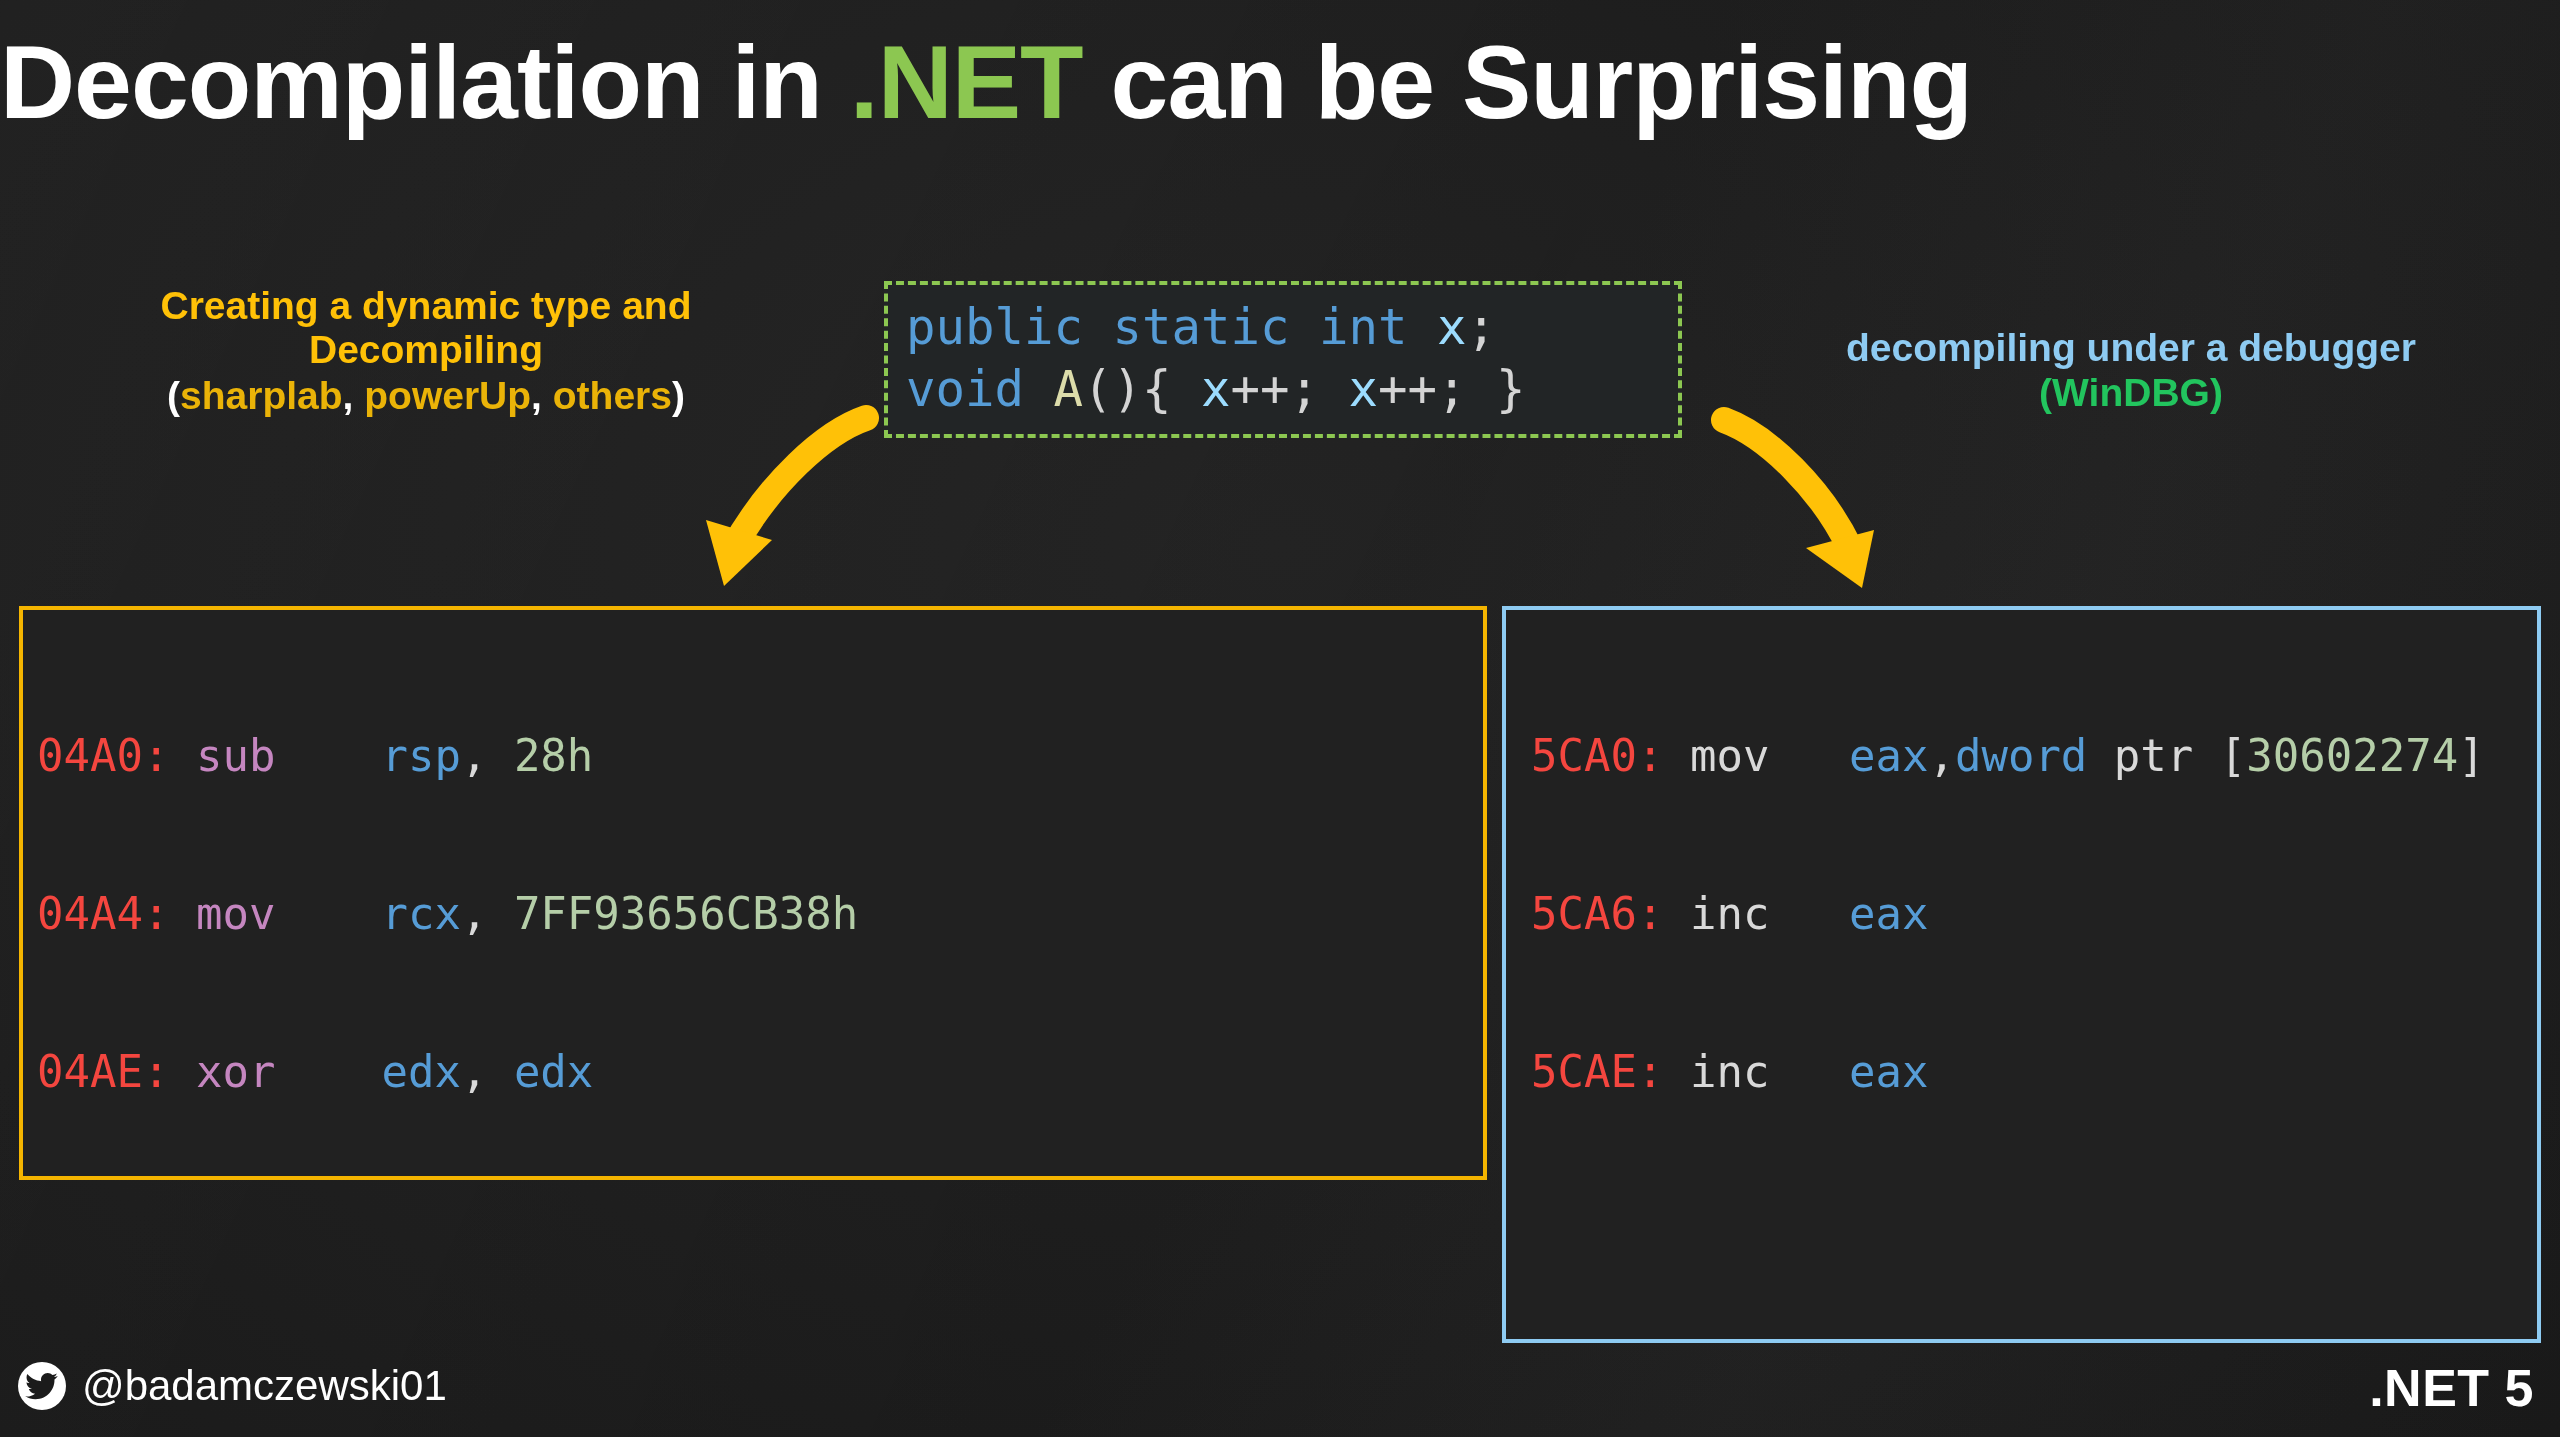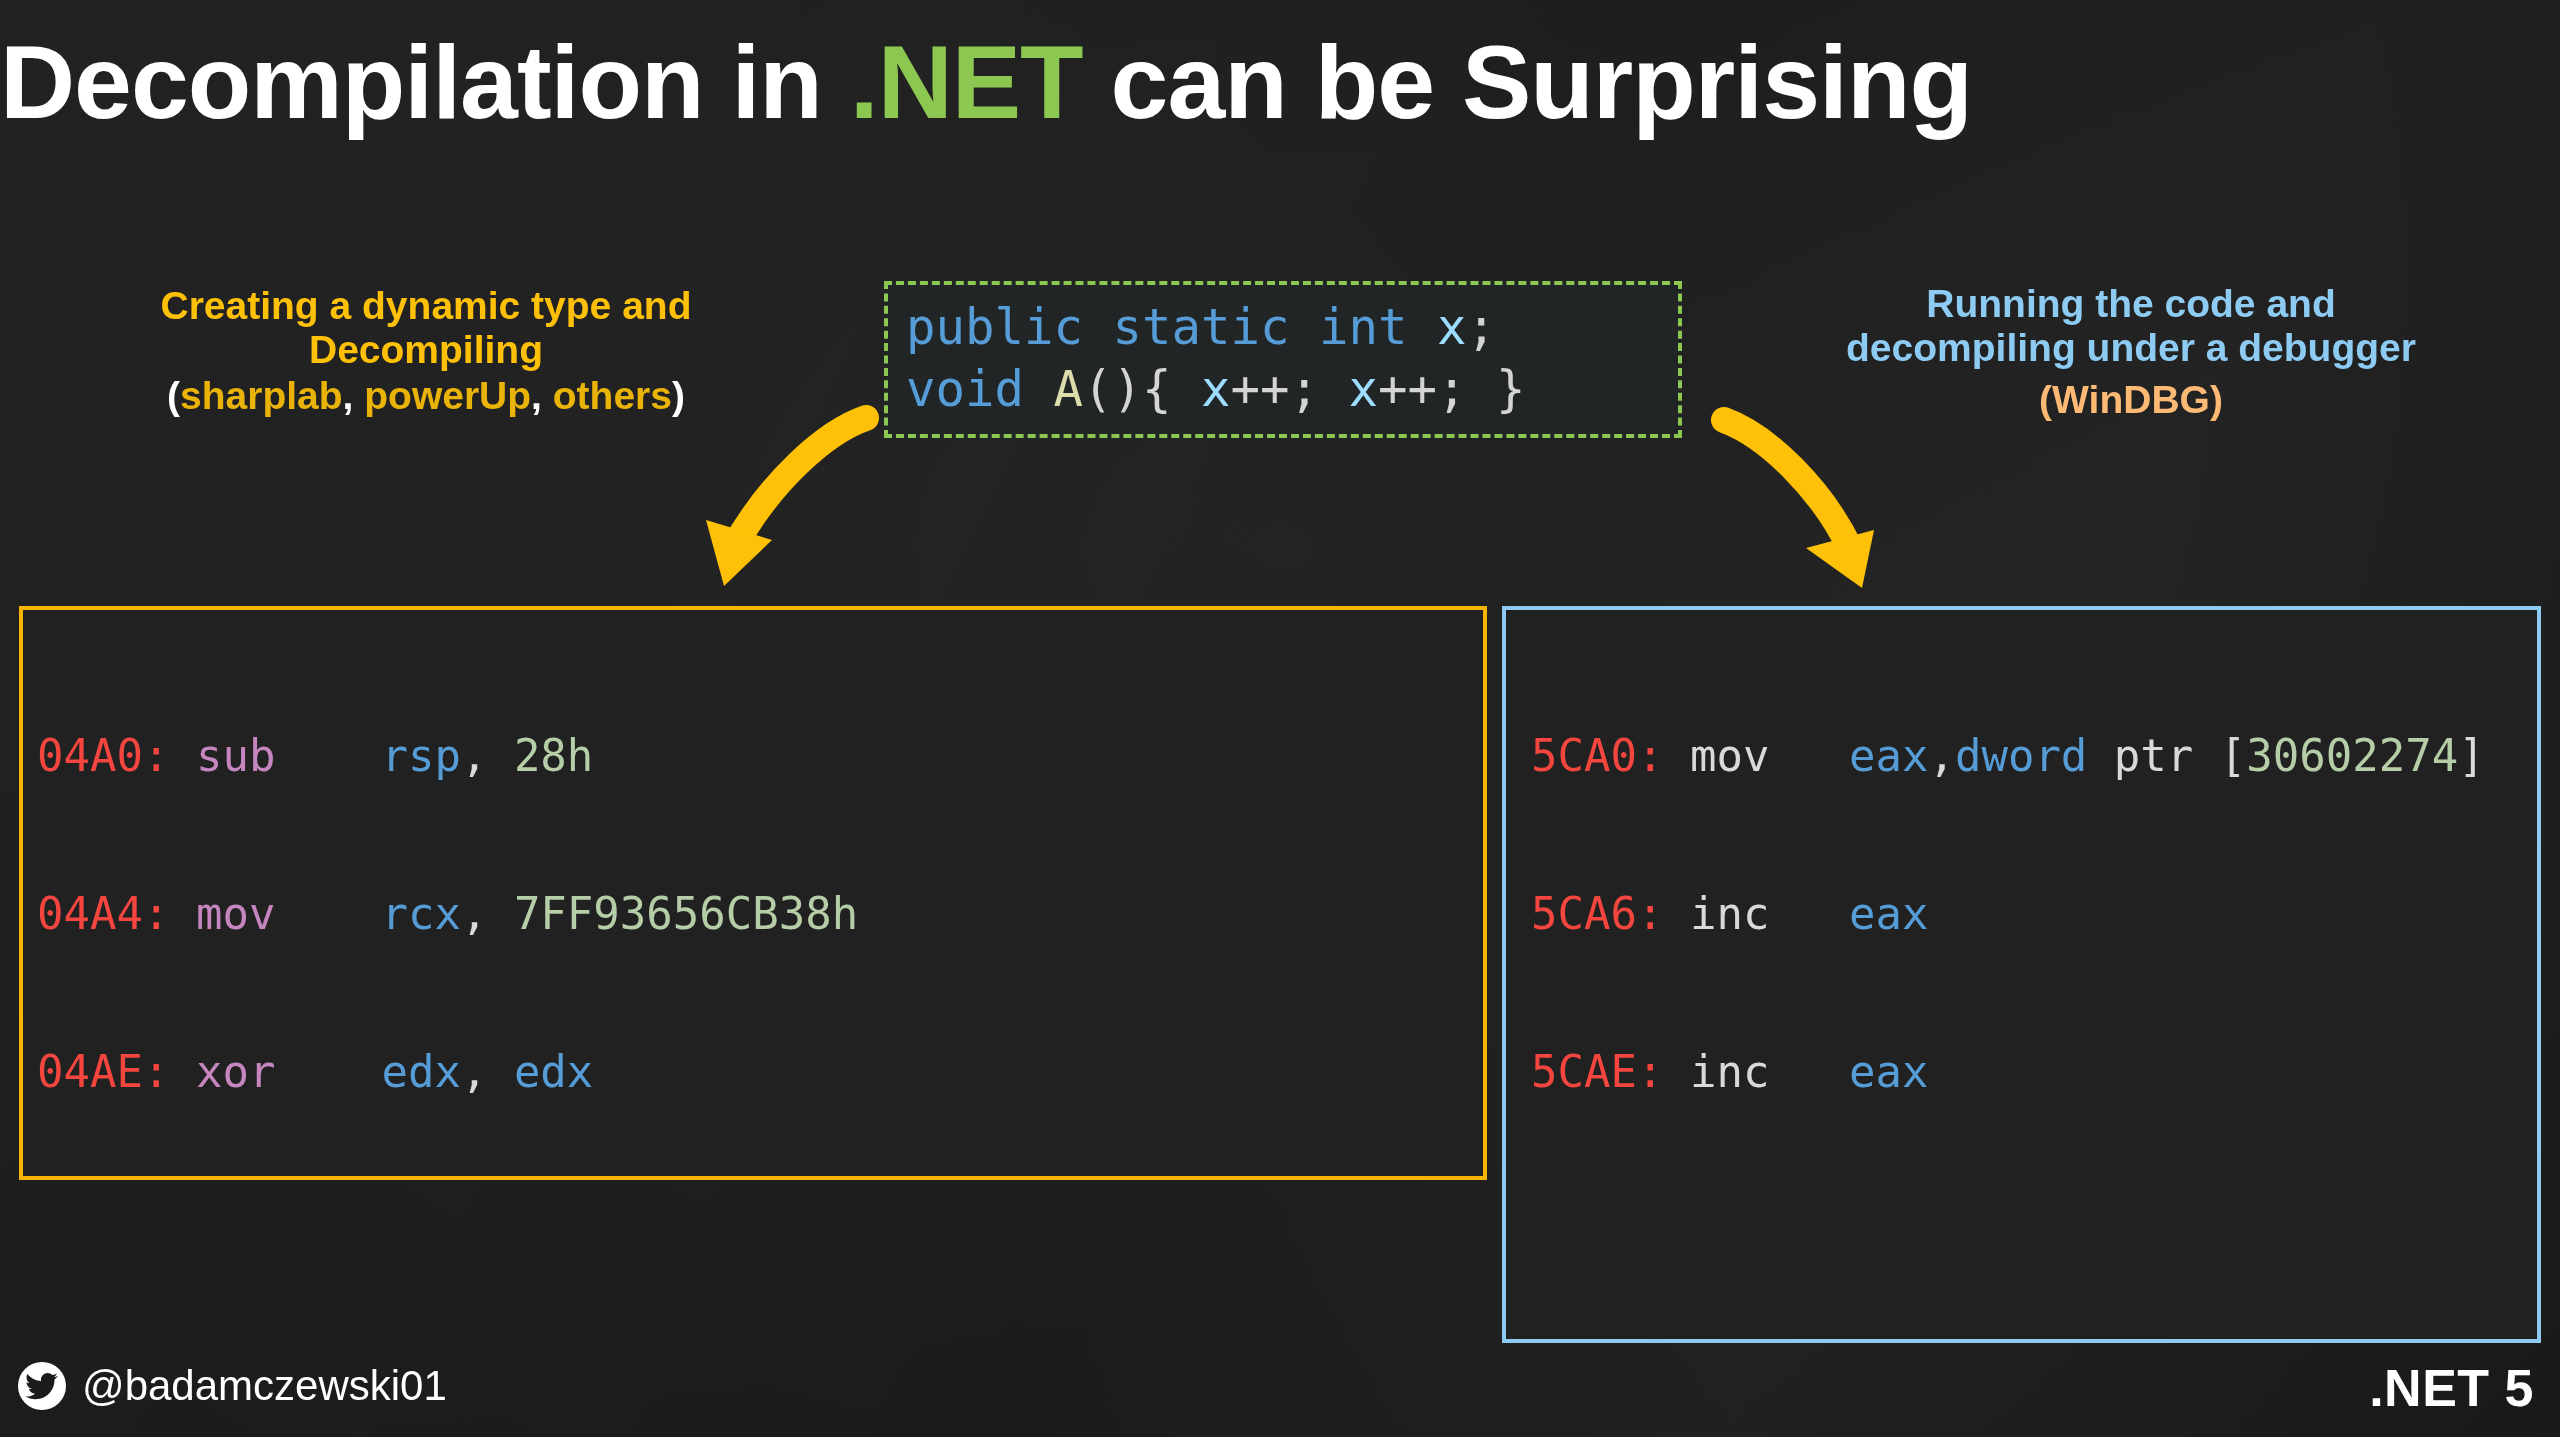--- a/index.html
+++ b/index.html
@@ -43,21 +43,21 @@
   }
   .caption-left .sub{
     display:block;color:#ffffff;margin-top:2px;
   }
   .caption-left .sub .hl{color:#eab308;}
   .caption-right{
     left:1726px;top:282px;width:810px;
     font-size:39px;
     color:#8ECBF2;
   }
-  .caption-right .sub{display:block;color:#fdba74;margin-top:8px;text-align:center;}
+  .caption-right .sub{display:block;color:#22c55e;margin-top:1px;text-align:center;}
 
   
   .snippet{
     position:absolute;left:884px;top:281px;width:798px;
     box-sizing:border-box;
     border:4px dashed #8CC751;
     background:#222526;
     padding:12px 18px 14px 18px;
     font-family:"DejaVu Sans Mono","Liberation Mono",monospace;
     font-size:49px;line-height:1.26;
@@ -128,21 +128,21 @@
   <span>Decompilation in </span><span class="dotnet">.NET</span><span> can be Surprising</span>
 </div>
 
 <div class="caption caption-left">
   <span>Creating a dynamic type and</span><br>
   <span>Decompiling</span>
   <span class="sub"><span>(</span><span class="hl">sharplab</span><span>, </span><span class="hl">powerUp</span><span>, </span><span class="hl">others</span><span>)</span></span>
 </div>
 
 <div class="caption caption-right">
-  <span>Running the code and</span><br>
+  <br>
   <span>decompiling under a debugger</span>
   <span class="sub">(WinDBG)</span>
 </div>
 
 <div class="snippet"><span class="kw">public</span><span> </span><span class="kw">static</span><span> </span><span class="kw">int</span><span> </span><span class="var">x</span><span class="pun">;</span>
 <span class="kw">void</span><span> </span><span class="fn">A</span><span class="pun">(){ </span><span class="var">x</span><span class="pun">++; </span><span class="var">x</span><span class="pun">++; }</span></div>
 
 <svg class="arrow arrow-left" viewBox="0 0 320 255">
   <path d="M246 48 C 205 62, 150 112, 112 180" stroke="#FFC107" stroke-width="26" stroke-linecap="round" fill="none"></path>
   <path d="M104 216 L 86 150 L 152 170 Z" fill="#FFC107"></path>

